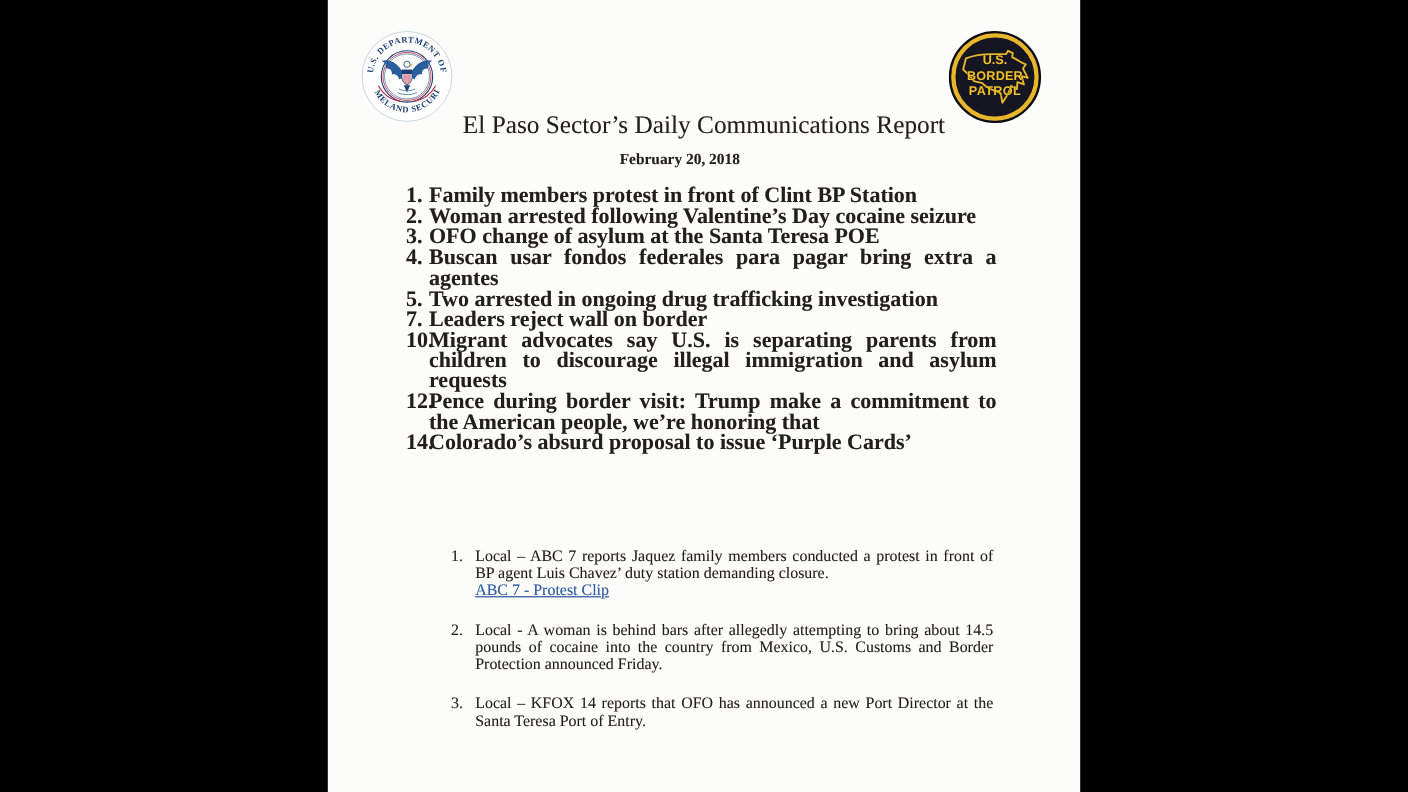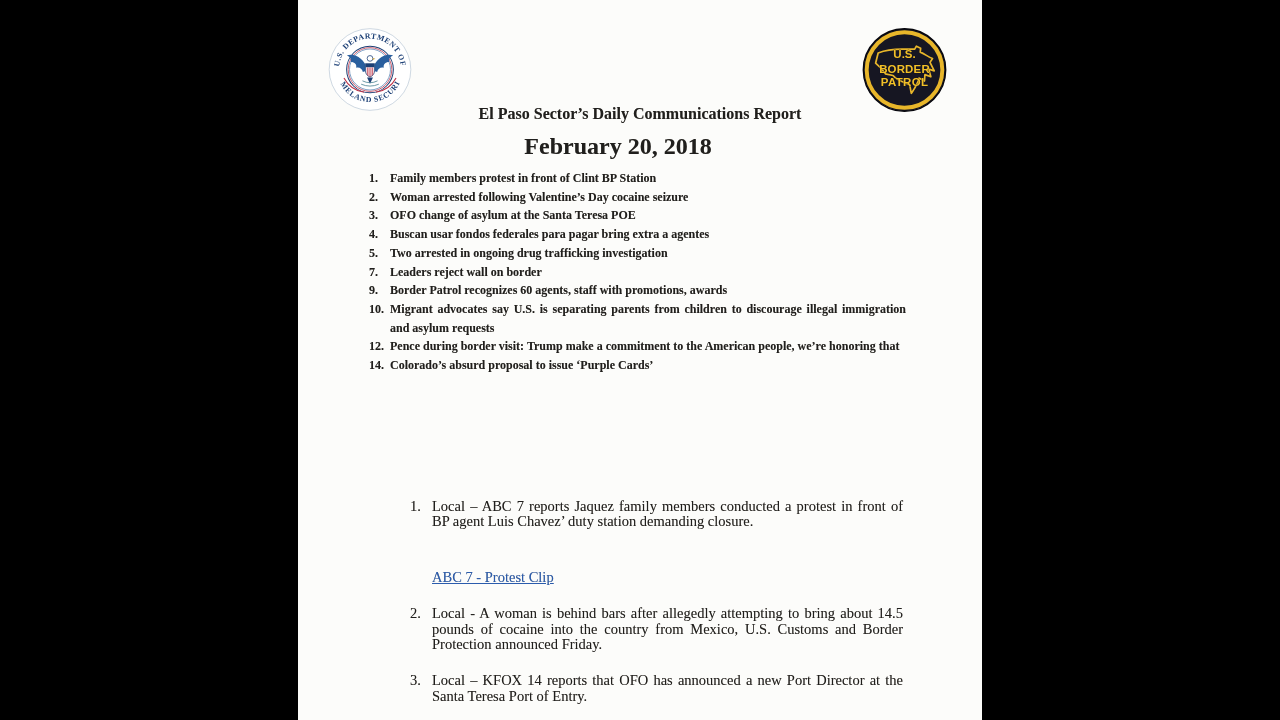--- a/index.html
+++ b/index.html
@@ -7,34 +7,34 @@
   .bar{position:absolute;top:0;height:720px;background:#000;}
   .bar.left{left:0;width:298px;}
   .bar.right{left:982px;width:298px;}
   .page{position:absolute;left:298px;top:0;width:684px;height:720px;background:#fcfcfa;overflow:hidden;color:#201f1d;}
   .scan-text{text-shadow:0 0 0.6px rgba(70,60,45,0.4);}
 
   .seal{position:absolute;left:30px;top:27px;width:84px;height:85px;}
   .patch{position:absolute;left:564px;top:27px;width:85px;height:86px;}
 
   .title{position:absolute;left:0;top:103px;width:100%;text-align:center;
-         font-size:16px;font-weight:bold;line-height:21px;}
+         font-size:23px;font-weight:normal;line-height:21px;}
   .date{position:absolute;left:0;top:134px;width:100%;text-align:center;
-        font-size:24px;font-weight:bold;line-height:24px;transform:translateX(-22px);}
+        font-size:14px;font-weight:bold;line-height:24px;transform:translateX(-22px);}
 
   .headlines{position:absolute;left:71px;top:169px;width:537px;
-             font-size:12px;font-weight:bold;line-height:18.7px;text-align:justify;}
+             font-size:20px;font-weight:bold;line-height:18.7px;text-align:justify;}
   .h-item{padding-left:21px;text-indent:-21px;}
   .h-num{display:inline-block;width:21px;text-indent:0;}
 
   .details{position:absolute;left:112px;top:499px;width:493px;
            font-size:14.5px;line-height:15.4px;text-align:justify;}
   .d-item{padding-left:22px;text-indent:-22px;margin-bottom:21px;}
   .d-num{display:inline-block;width:22px;text-indent:0;}
-  .d-links{text-indent:0;margin-top:40px;}
+  .d-links{text-indent:0;}
   .d-links a{display:table;color:#2b5cad;text-decoration:underline;cursor:pointer;}
 </style>
 </head>
 <body>
 
 <div class="stage">
   <div class="bar left"></div>
   <div class="bar right"></div>
 
   <div class="page">
@@ -95,21 +95,20 @@
     <div class="title scan-text">El Paso Sector’s Daily Communications Report</div>
     <div class="date scan-text">February 20, 2018</div>
 
     <div class="headlines scan-text">
       <div class="h-item"><span class="h-num">1.</span><span>Family members protest in front of Clint BP Station</span></div>
       <div class="h-item"><span class="h-num">2.</span><span>Woman arrested following Valentine’s Day cocaine seizure</span></div>
       <div class="h-item"><span class="h-num">3.</span><span>OFO change of asylum at the Santa Teresa POE</span></div>
       <div class="h-item"><span class="h-num">4.</span><span>Buscan usar fondos federales para pagar bring extra a agentes</span></div>
       <div class="h-item"><span class="h-num">5.</span><span>Two arrested in ongoing drug trafficking investigation</span></div>
       <div class="h-item"><span class="h-num">7.</span><span>Leaders reject wall on border</span></div>
-      <div class="h-item"><span class="h-num">9.</span><span>Border Patrol recognizes 60 agents, staff with promotions, awards</span></div>
       <div class="h-item"><span class="h-num">10.</span><span>Migrant advocates say U.S. is separating parents from children to discourage illegal immigration and asylum requests</span></div>
       <div class="h-item"><span class="h-num">12.</span><span>Pence during border visit: Trump make a commitment to the American people, we’re honoring that</span></div>
       <div class="h-item"><span class="h-num">14.</span><span>Colorado’s absurd proposal to issue ‘Purple Cards’</span></div>
     </div>
 
     <div class="details scan-text">
       <div class="d-item">
         <span class="d-num">1.</span><span>Local – ABC 7 reports Jaquez family members conducted a protest in front of BP agent Luis Chavez’ duty station demanding closure.</span>
         <div class="d-links">
           <a>ABC 7 - Protest Clip</a>

